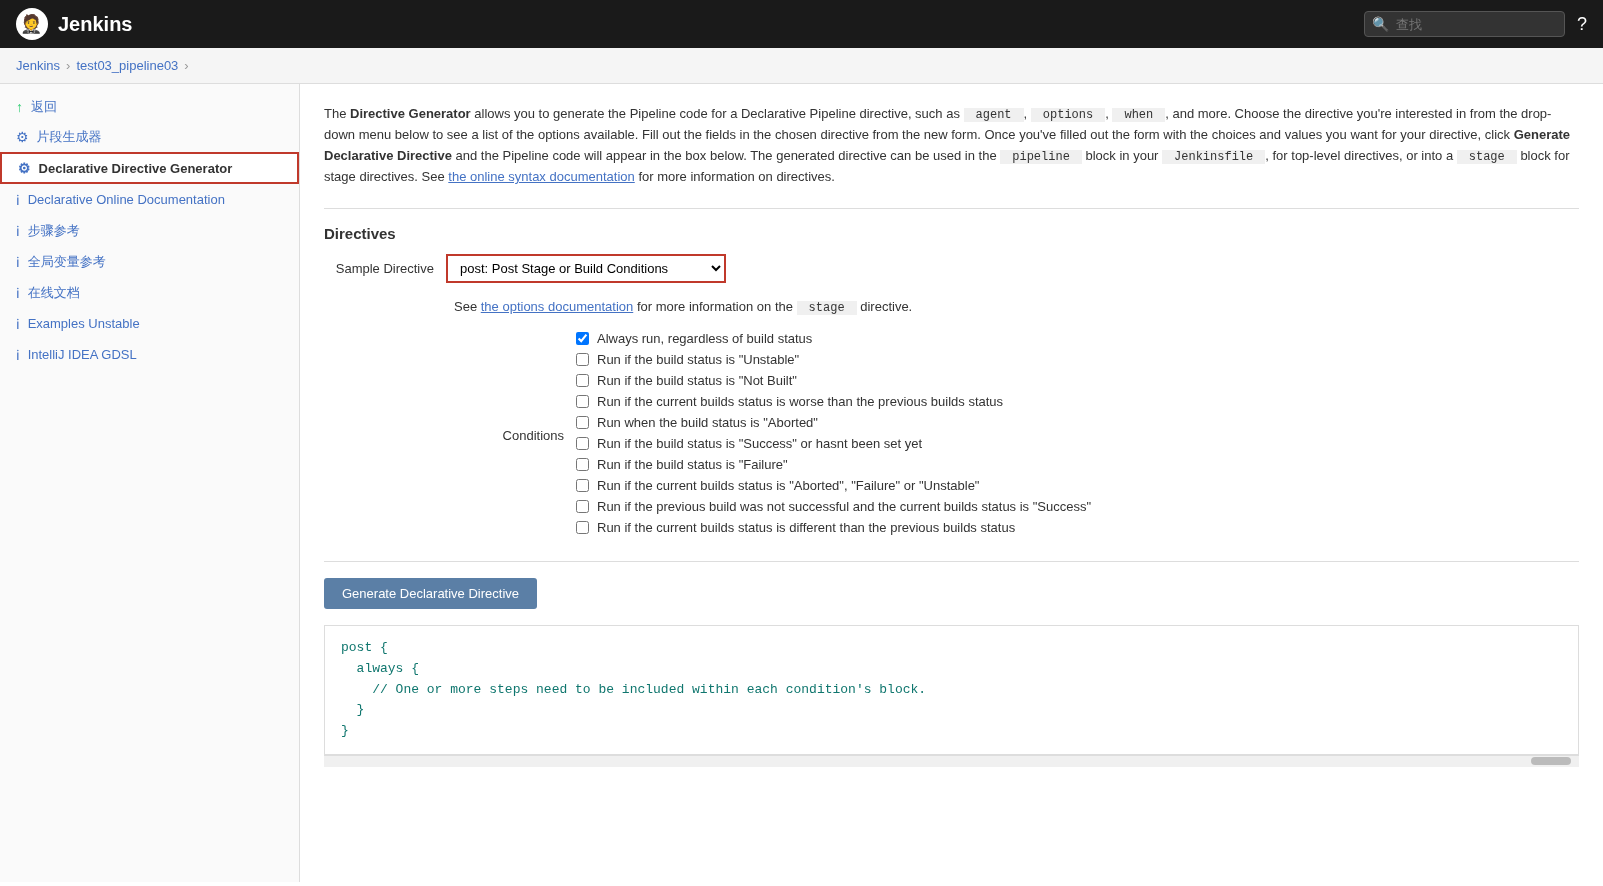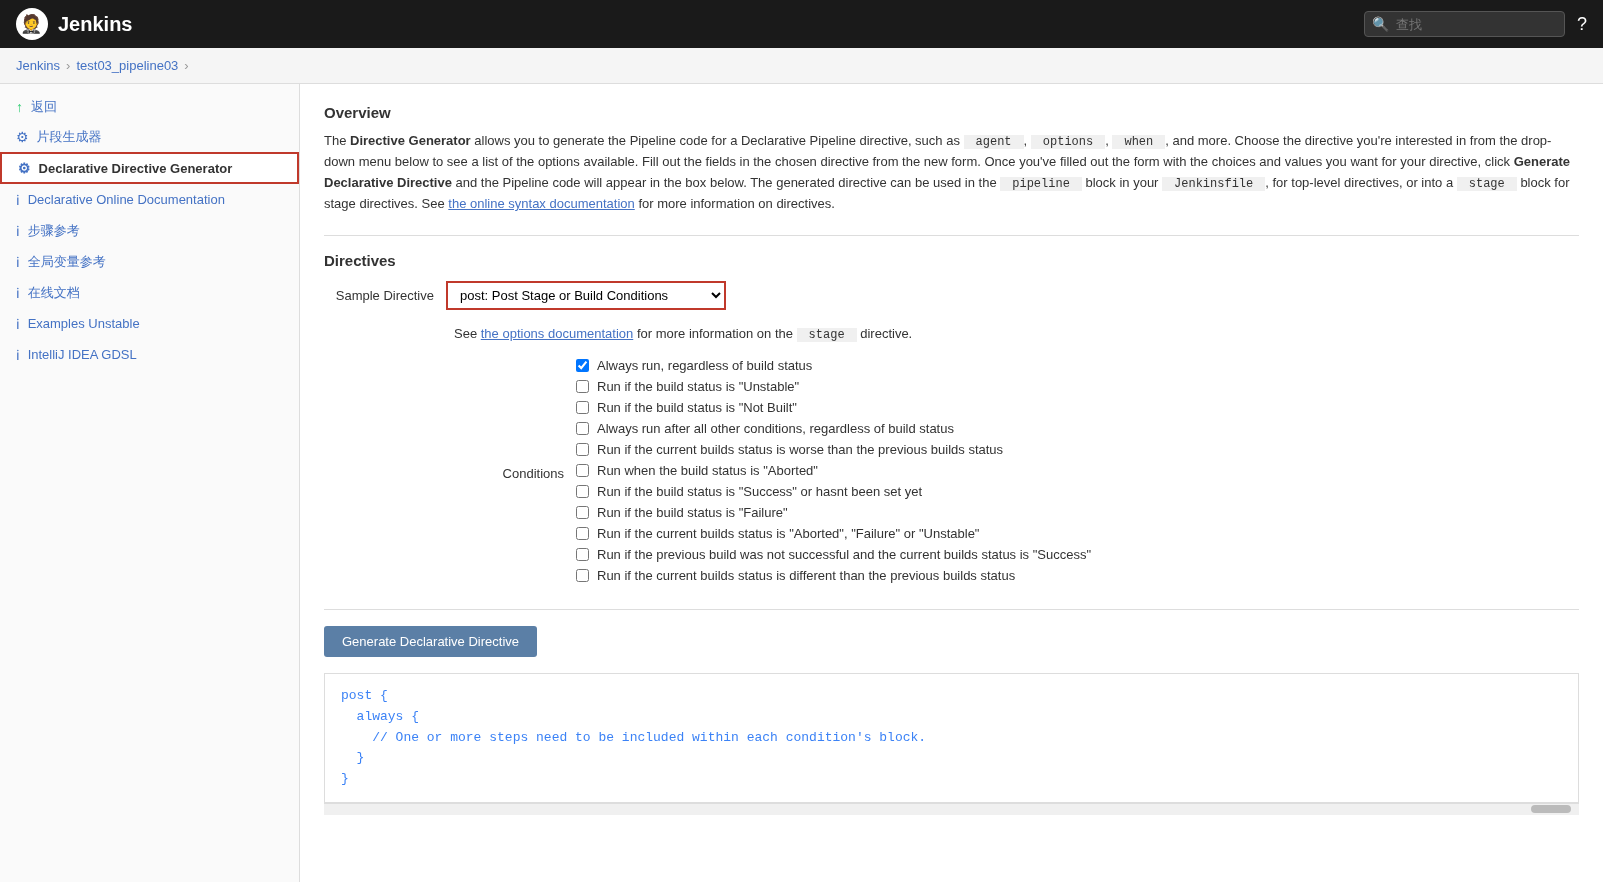--- a/index.html
+++ b/index.html
@@ -171,21 +171,21 @@
     }
 
     
     #code-output {
       border: 1px solid #ddd;
       background: #fff;
       padding: 12px 16px;
       font-family: 'Courier New', monospace;
       font-size: 13px;
       line-height: 1.6;
-      color: #3b82f6;
+      color: #0f766e;
       min-height: 100px;
       white-space: pre;
     }
 
     
     .section-divider {
       border: none;
       border-top: 1px solid #ddd;
       margin: 16px 0;
     }
@@ -269,21 +269,20 @@
     <div class="sidebar-item">
       <span class="icon icon-blue">ℹ</span>
       <span>IntelliJ IDEA GDSL</span>
     </div>
   </div>
 
   <div id="main">
 
     
     <div id="overview-section">
-      <div id="overview-title">Overview</div>
       <div id="overview-text">
         The <strong>Directive Generator</strong> allows you to generate the Pipeline code for a Declarative Pipeline directive, such as <code>agent</code>, <code>options</code>, <code>when</code>, and more. Choose the directive you're interested in from the drop-down menu below to see a list of the options available. Fill out the fields in the chosen directive from the new form. Once you've filled out the form with the choices and values you want for your directive, click <strong>Generate Declarative Directive</strong> and the Pipeline code will appear in the box below. The generated directive can be used in the <code>pipeline</code> block in your <code>Jenkinsfile</code>, for top-level directives, or into a <code>stage</code> block for stage directives. See <a href="#">the online syntax documentation</a> for more information on directives.
       </div>
     </div>
 
     <hr class="section-divider">
 
     
     <div id="directives-section">
       <div id="directives-title">Directives</div>
@@ -310,24 +309,20 @@
               <div class="condition-item">
                 <input type="checkbox" style="">
                 <span>Run if the build status is "Unstable"</span>
               </div>
               <div class="condition-item">
                 <input type="checkbox" style="">
                 <span>Run if the build status is "Not Built"</span>
               </div>
               <div class="condition-item">
                 <input type="checkbox" style="">
-                <span>Always run after all other conditions, regardless of build status</span>
-              </div>
-              <div class="condition-item">
-                <input type="checkbox" style="">
                 <span>Run if the current builds status is worse than the previous builds status</span>
               </div>
               <div class="condition-item">
                 <input type="checkbox" style="">
                 <span>Run when the build status is "Aborted"</span>
               </div>
               <div class="condition-item">
                 <input type="checkbox" style="">
                 <span>Run if the build status is "Success" or hasnt been set yet</span>
               </div>

